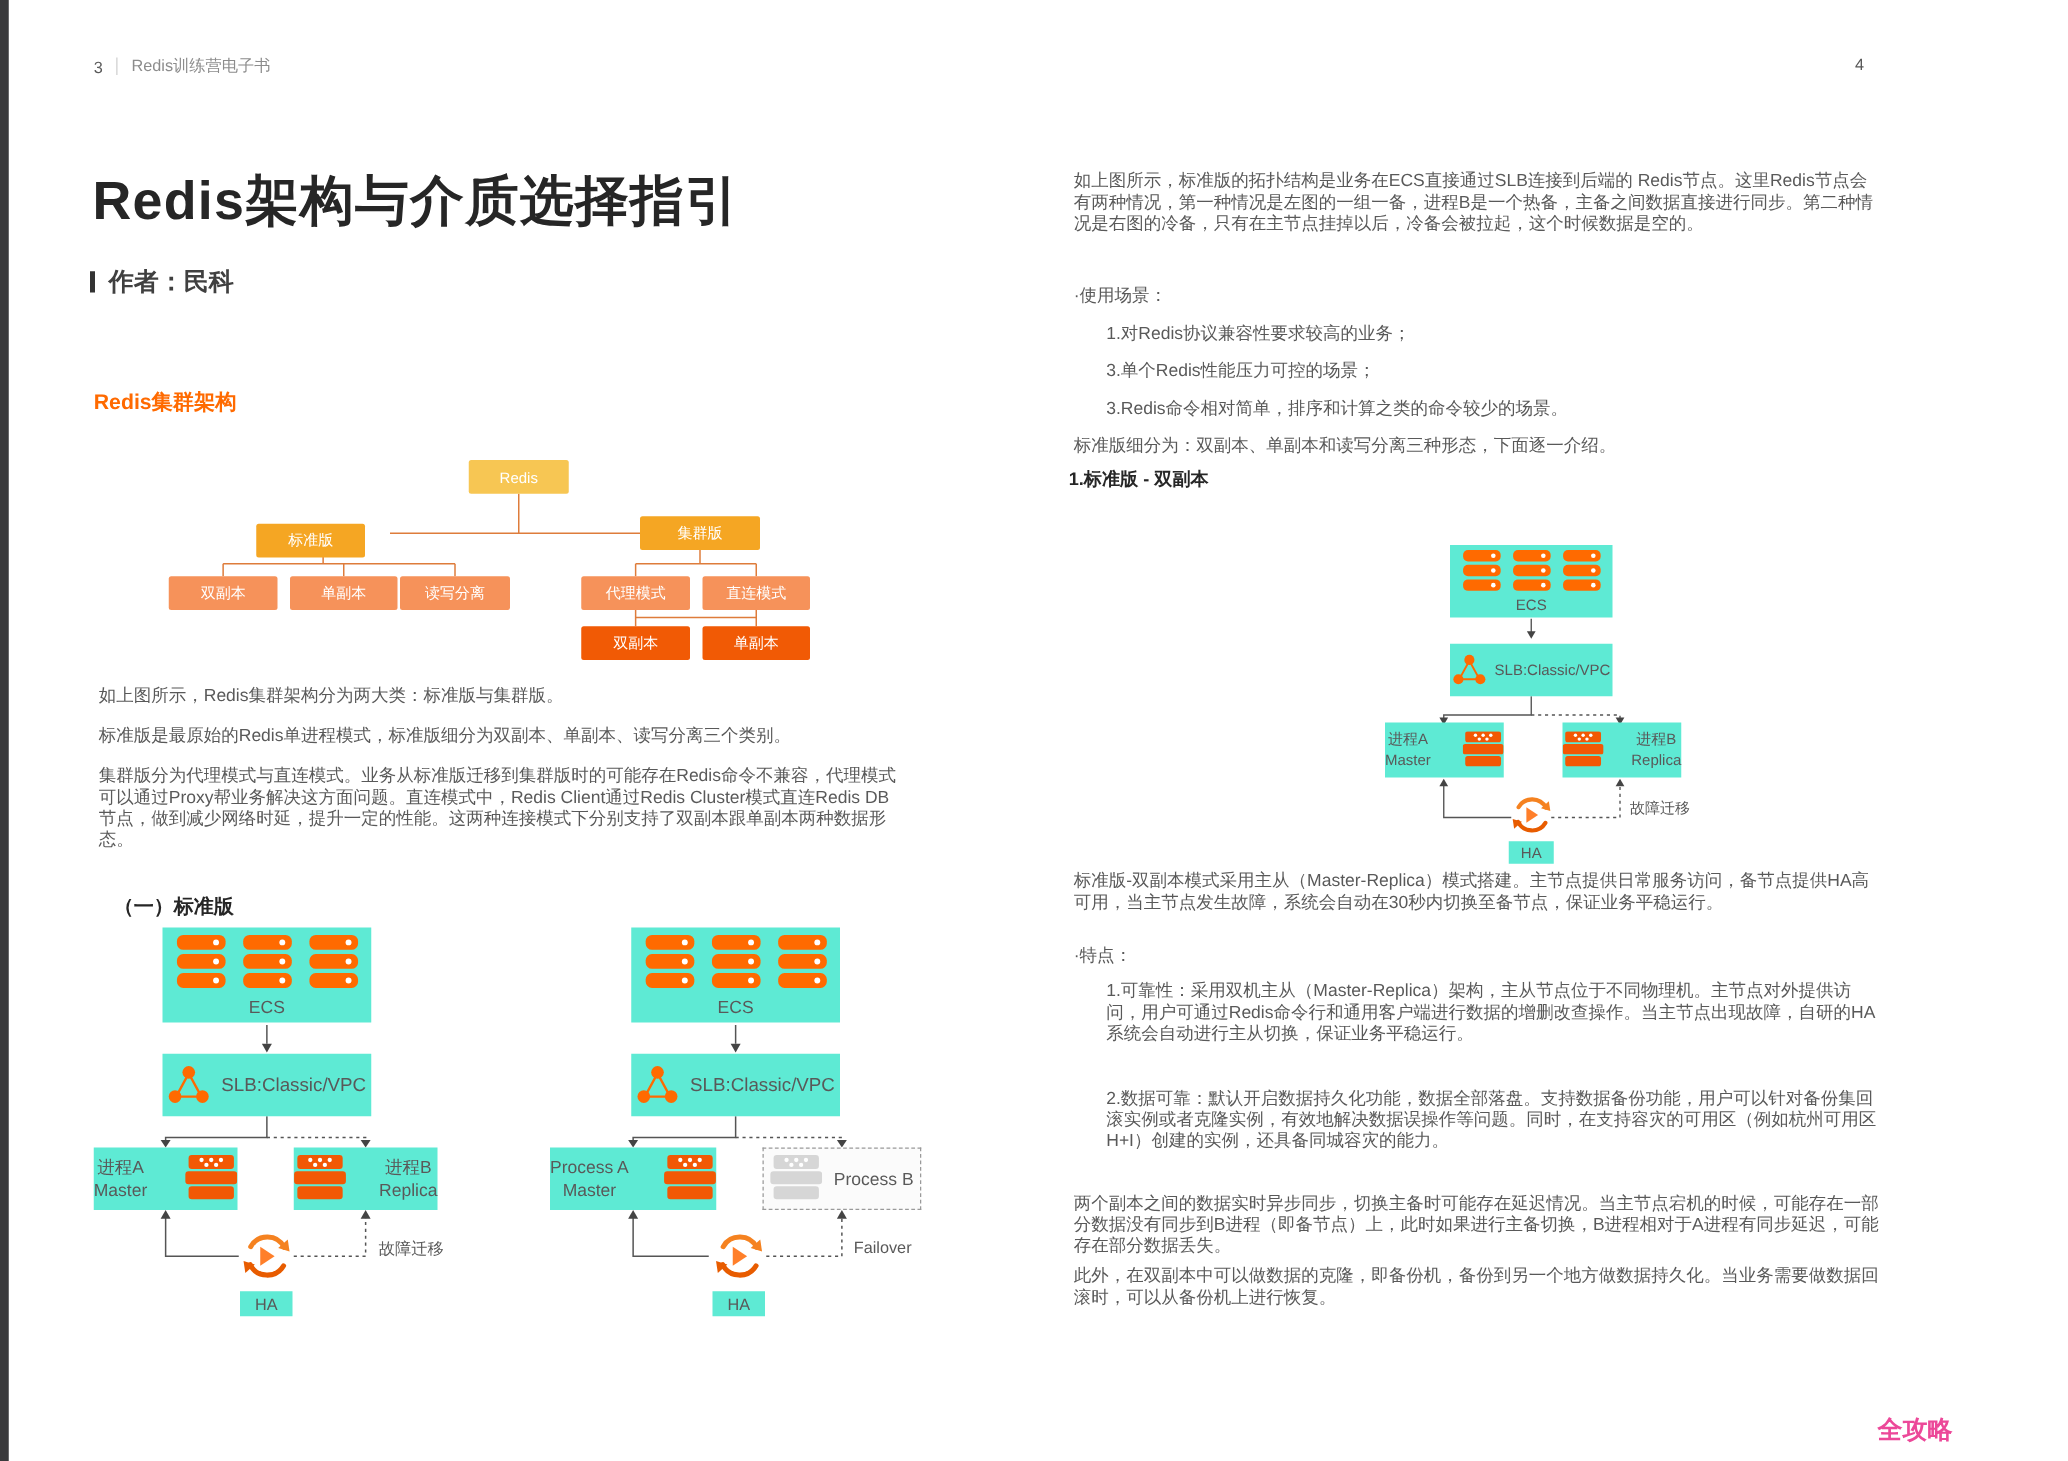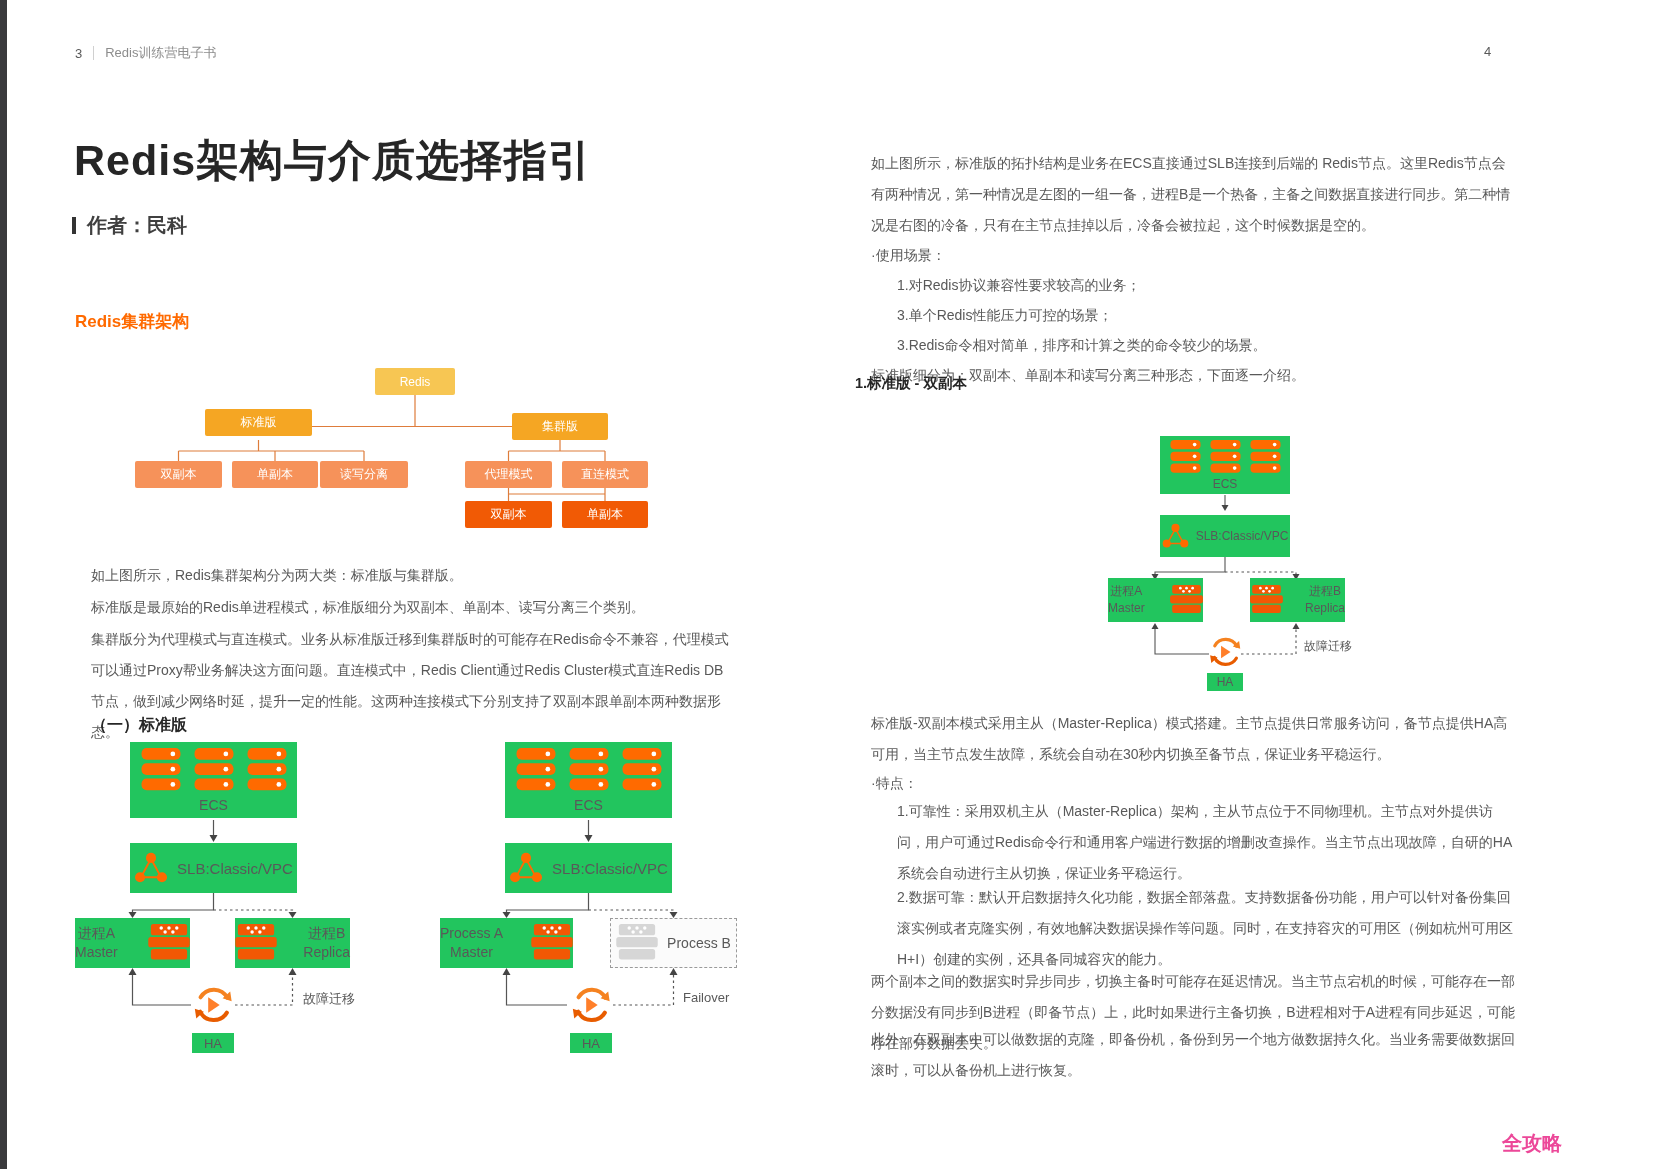--- a/index.html
+++ b/index.html
@@ -16,36 +16,36 @@
   .pgnum{color:#595959;font-size:13px;}
   .hdr-right{position:absolute;top:44px;left:1484px;}
   
   .title{position:absolute;left:74px;top:132px;margin:0;font-size:43px;font-weight:bold;
          color:#262626;letter-spacing:1px;}
   .author{position:absolute;left:72px;top:212px;display:flex;align-items:center;gap:11px;}
   .author-bar{width:4px;height:17px;background:#333333;}
   .author-text{font-size:20px;font-weight:bold;color:#404040;}
   .section-h{position:absolute;left:75px;top:310px;margin:0;font-size:17px;font-weight:bold;color:#FF6A00;}
   .subsection-h{position:absolute;left:75px;top:699px;margin:16px;font-size:16px;font-weight:bold;color:#262626;}
-  .para{position:absolute;width:645px;margin:16px;font-size:14px;line-height:31px;color:#595959;}
+  .para{position:absolute;width:645px;margin:4px;font-size:14px;line-height:17px;color:#595959;}
   .para-indent{padding-left:26px;width:619px;}
   .bold-h{position:absolute;margin:0;font-size:14.5px;font-weight:bold;color:#262626;}
   
   .orgchart{position:absolute;left:75px;top:368px;width:680px;height:165px;text-align:center;}
   .oc{position:absolute;height:27px;display:flex;align-items:center;justify-content:center;
       color:#ffffff;font-size:12px;border-radius:2px;}
   .oc-root{background:#F7C653;}
   .oc-l2{background:#F5A623;}
   .oc-l3{background:#F6925A;}
   .oc-l4{background:#F15A05;}
   .oc-lines{position:absolute;left:0;top:0;}
   
   .diagram{position:absolute;}
   .conn{position:absolute;left:0;top:0;}
-  .gbox{background:#22c55e;position:absolute;}
+  .gbox{background:#5eead4;position:absolute;}
   .ecs-box{display:flex;flex-direction:column;align-items:center;justify-content:center;gap:5px;}
   .server-row{display:flex;gap:13px;}
   .server-row-sm{display:flex;gap:9px;}
   .ecs-label{font-size:14px;color:#595959;}
   .slb-box{display:flex;align-items:center;justify-content:center;gap:9px;}
   .slb-label{font-size:15px;color:#595959;}
   .proc-box{display:flex;align-items:center;justify-content:space-between;gap:9px;}
   .proc-text{font-size:14px;color:#595959;text-align:center;line-height:19px;}
   .dashed-box{position:absolute;background:#fbfbfb;border:1px dashed #9a9a9a;
       display:flex;align-items:center;justify-content:center;gap:9px;box-sizing:border-box;}
@@ -129,21 +129,21 @@
 <div class="orgchart">
   <svg class="oc-lines" width="680" height="165">
     <g stroke="#DE7C3B" stroke-width="1.2" fill="none">
       <path d="M340,27 V58.5 M237,58.5 H437"></path>
       <path d="M183.5,72 V83 M103.5,83 H289 M103.5,83 V93 M200,83 V93 M289,83 V93"></path>
       <path d="M485,72 V83 M433.5,83 H530 M433.5,83 V93 M530,83 V93"></path>
       <path d="M433.5,120 V126 M433.5,126 H530 M530,120 V126 M433.5,126 V133 M530,126 V133"></path>
     </g>
   </svg>
   <div class="oc oc-root" style="left:300px;top:0;width:80px">Redis</div>
-  <div class="oc oc-l2" style="left:130px;top:41px;width:107px">标准版</div>
+  <div class="oc oc-l2" style="left:130px;top:51px;width:87px">标准版</div>
   <div class="oc oc-l2" style="left:437px;top:45px;width:96px">集群版</div>
   <div class="oc oc-l3" style="left:60px;top:93px;width:87px">双副本</div>
   <div class="oc oc-l3" style="left:157px;top:93px;width:86px">单副本</div>
   <div class="oc oc-l3" style="left:245px;top:93px;width:88px">读写分离</div>
   <div class="oc oc-l3" style="left:390px;top:93px;width:87px">代理模式</div>
   <div class="oc oc-l3" style="left:487px;top:93px;width:86px">直连模式</div>
   <div class="oc oc-l4" style="left:390px;top:133px;width:87px">双副本</div>
   <div class="oc oc-l4" style="left:487px;top:133px;width:86px">单副本</div>
 </div>
 

